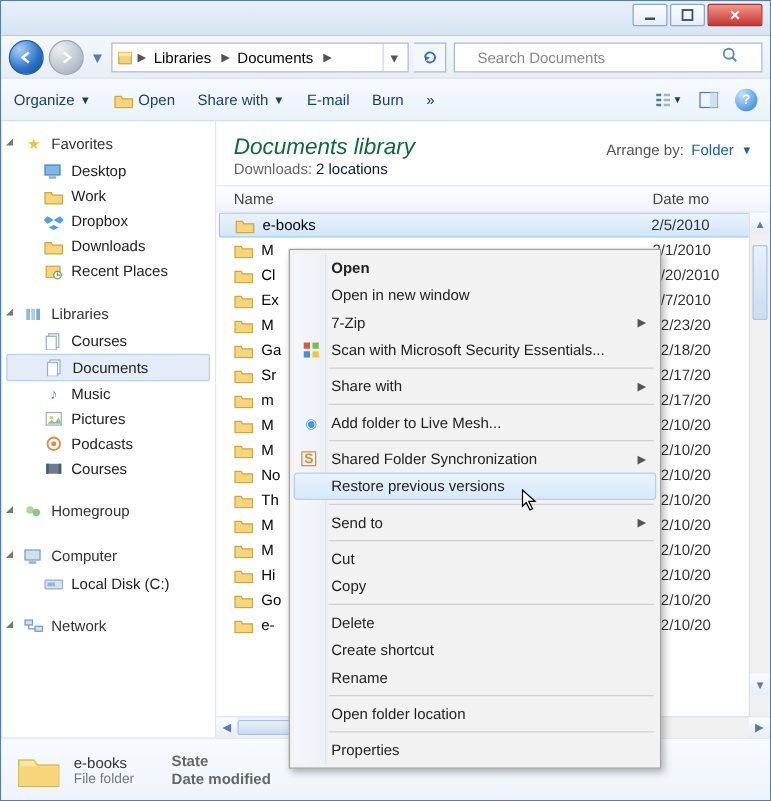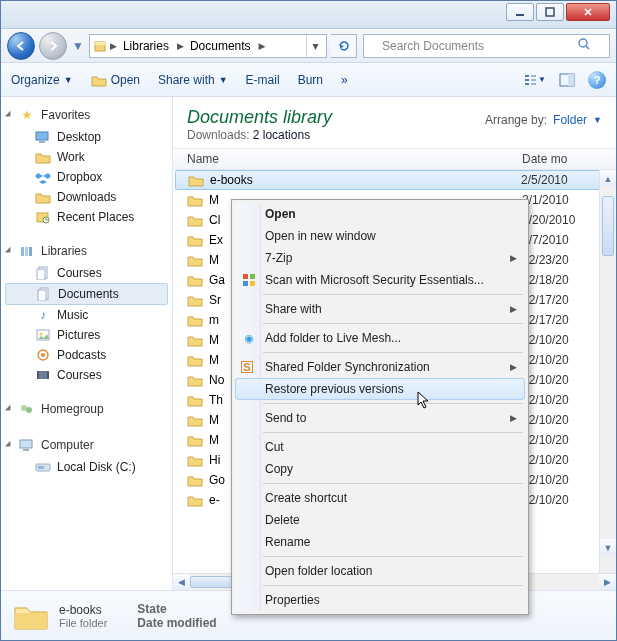--- a/index.html
+++ b/index.html
@@ -331,20 +331,32 @@
         <div class="navitem">
             <span class="ic">
               <svg width="16" height="12">
                 <rect x="1" y="3" width="14" height="7" rx="1" fill="#d9e2ec" stroke="#9bb0c8"></rect>
                 <rect x="3" y="5" width="6" height="3" fill="#8fb8e0"></rect>
               </svg>
             </span>
             <span>Local Disk (C:)</span>
           </div>
       </div>
+      <div class="navgroup">
+        <div class="navhdr">
+            <span class="ic">
+              <svg width="16" height="14">
+                <rect x="1" y="2" width="6" height="4" fill="#cfe0f2" stroke="#7a9cc0"></rect>
+                <rect x="9" y="7" width="6" height="4" fill="#cfe0f2" stroke="#7a9cc0"></rect>
+                <path d="M4 6v3h5" fill="none" stroke="#7a9cc0"></path>
+              </svg>
+            </span>
+            <span>Network</span>
+          </div>
+      </div>
     </div>
 
     <div class="main">
       <div class="libhdr">
         <div>
           <div class="libtitle">Documents library</div>
           <div class="libsub"><span>Downloads:</span>&nbsp;<a>2 locations</a></div>
         </div>
         <div class="arrange">
           <span>Arrange by:</span>
@@ -591,24 +603,24 @@
       </div>
     <div class="sep"></div>
     <div class="mi">
         <span>Cut</span>
       </div>
     <div class="mi">
         <span>Copy</span>
       </div>
     <div class="sep"></div>
     <div class="mi">
+        <span>Delete</span>
+      </div>
+    <div class="mi">
         <span>Create shortcut</span>
-      </div>
-    <div class="mi">
-        <span>Delete</span>
       </div>
     <div class="mi">
         <span>Rename</span>
       </div>
     <div class="sep"></div>
     <div class="mi">
         <span>Open folder location</span>
       </div>
     <div class="sep"></div>
     <div class="mi">

